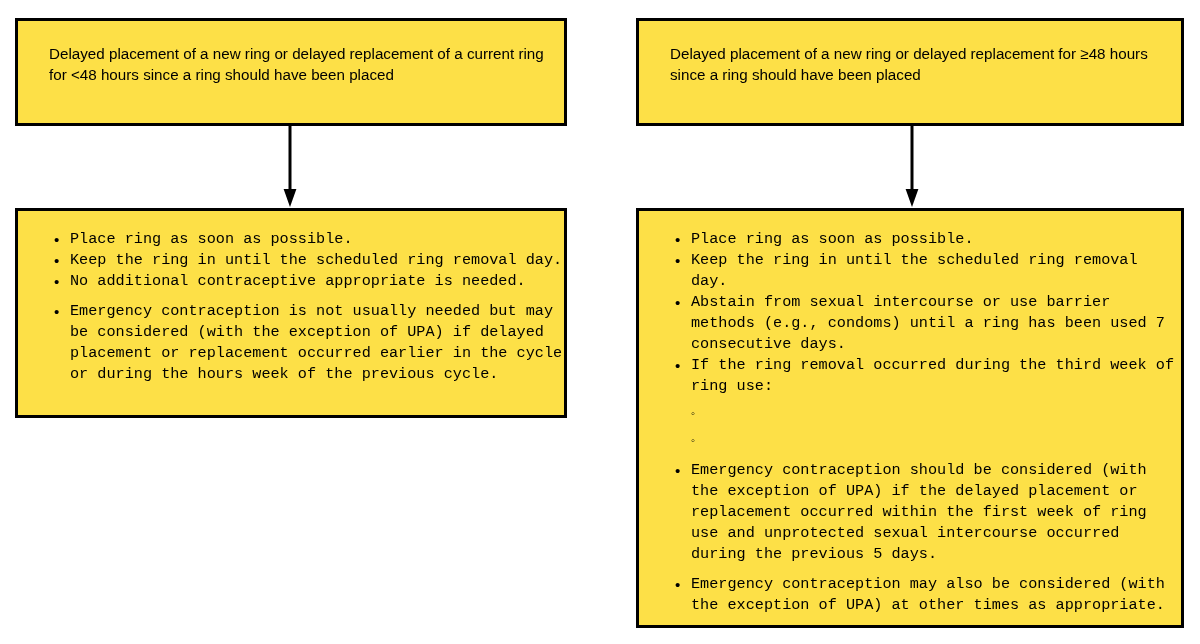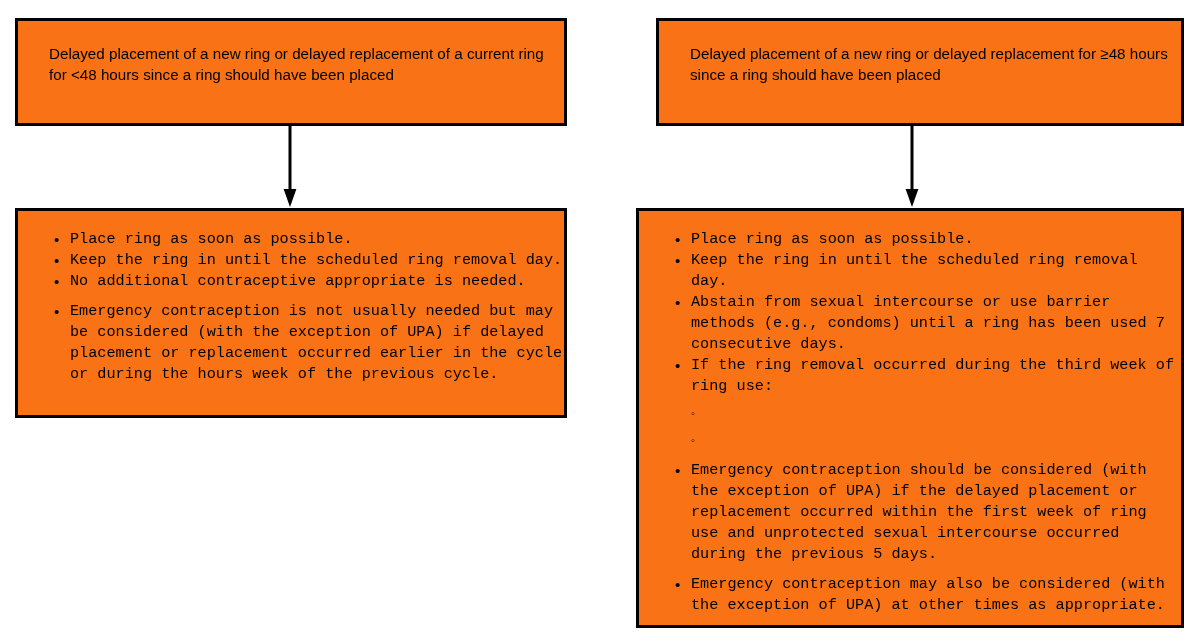--- a/index.html
+++ b/index.html
@@ -17,25 +17,25 @@
   }
   .flow-column {
     position: absolute;
   }
   #column-left  { left: 15px;  top: 18px; width: 552px; }
   #column-right { left: 636px; top: 18px; width: 548px; }
 
   .node-box {
     box-sizing: border-box;
     border: 3px solid #000000;
-    background: #f97316;
+    background: #fde047;
     position: relative;
   }
   #box-left-condition  { height: 108px; }
-  #box-right-condition { height: 108px; margin-left: 20px; }
+  #box-right-condition { height: 108px; }
   #box-left-actions    { height: 210px; margin-top: 82px; }
   #box-right-actions   { height: 420px; margin-top: 82px; }
 
   .condition-text {
     font-size: 15.2px;
     line-height: 21px;
     padding: 22px 0 0 31px;
     white-space: pre-line;
   }
 

